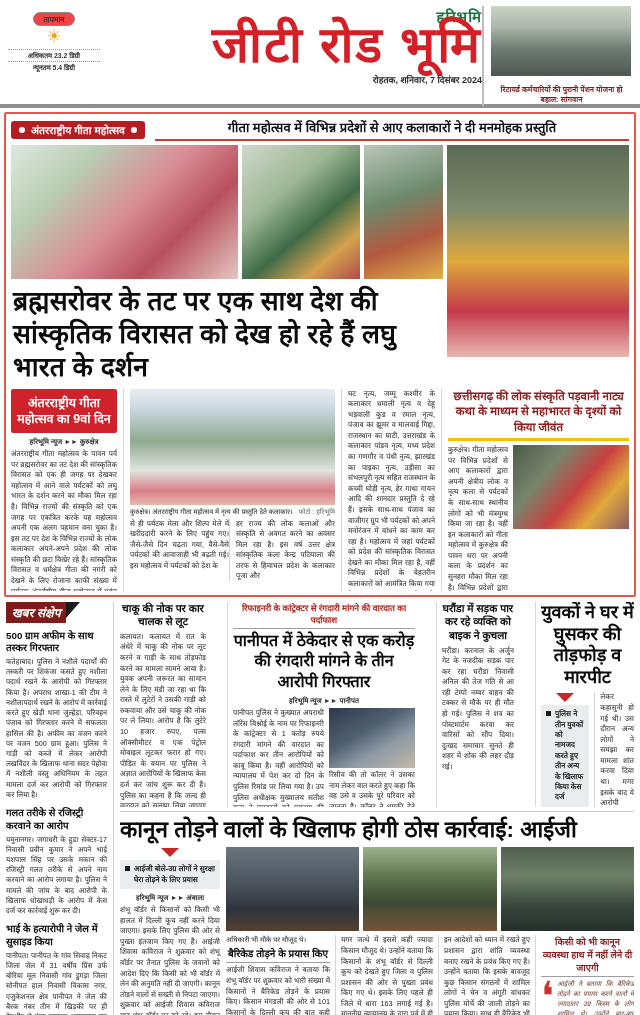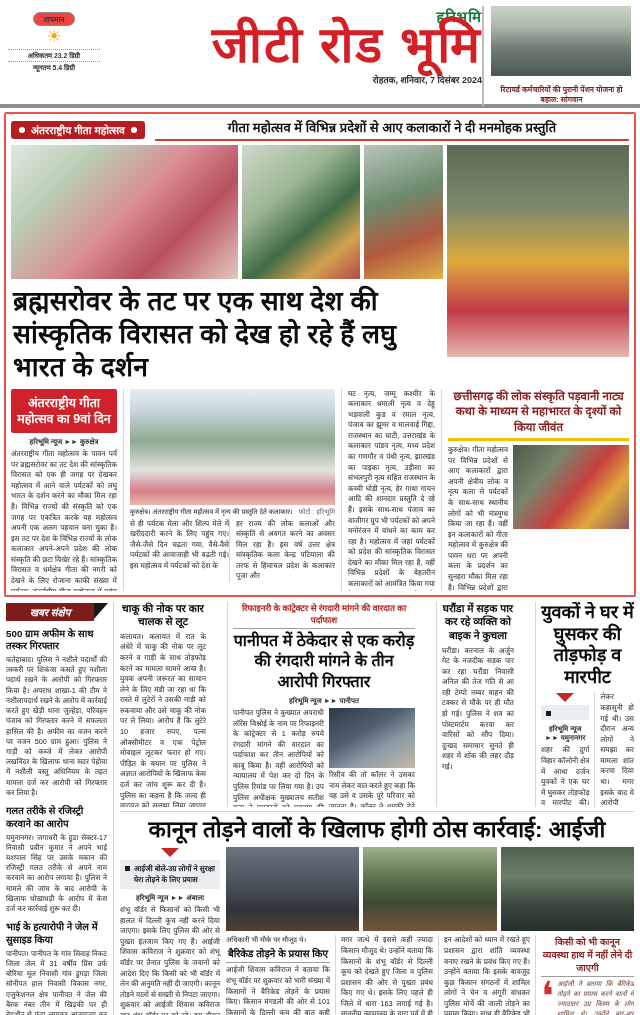--- a/index.html
+++ b/index.html
@@ -54,21 +54,21 @@
   .two .bt { flex:1; }
   .two .bt + .bt { border-left:1px solid #d6d6d6; padding-left:6px; }
   .subhead2 { color:#8a1f1f; font-size:11.5px; font-weight:800; text-align:center; line-height:1.35; border-bottom:3px solid #f2c200; padding-bottom:3px; margin-bottom:4px; }
   .subrow { display:flex; gap:5px; margin-bottom:3px; }
   .subrow .bt { flex:1; }
   .subph { width:116px; height:84px; background:linear-gradient(130deg,#4c5a49 0%,#77856d 30%,#c8403f 55%,#e0a93c 75%,#8d5a63 100%); }
 
   
   .lower { display:flex; gap:6px; margin:5px 6px 0 6px; height:452px; overflow:hidden; }
   .briefs { width:108px; border-right:1px solid #cfcfcf; padding-right:6px; overflow:hidden; }
-  .brieftag { background:#7e1c1c; color:#fff; font-weight:bold; font-style:italic; font-size:10px; padding:2px 24px; display:inline-block; position:relative; }
+  .brieftag { background:#7e1c1c; color:#fff; font-weight:bold; font-style:italic; font-size:12px; padding:2px 6px; display:inline-block; position:relative; }
   .brieftag::after { content:""; position:absolute; right:-14px; top:0; border-top:16px solid #1a1a1a; border-right:14px solid transparent; }
   .brief h4 { font-size:9.8px; font-weight:800; color:#0d0d0d; line-height:1.3; margin:7px 0 2px 0; }
   .brief p { font-size:7.2px; line-height:1.42; text-align:justify; color:#222; }
   .mainarea { flex:1; display:flex; flex-direction:column; overflow:hidden; }
 
   .midband { display:flex; gap:21px; height:250px; overflow:hidden; }
   .mc { overflow:hidden; }
   .mc + .mc { border-left:1px solid #d6d6d6; padding-left:5px; }
   .mc-loot { width:86px; }
   .mc-rang { width:188px; }
@@ -84,21 +84,21 @@
   .yuv-head { font-size:18px; font-weight:800; text-align:center; line-height:1.22; margin-bottom:3px; color:#0c0c0c; }
   .yuvrow { display:flex; gap:5px; }
   .yuv-left { width:52%; }
   .yuv-right { flex:1; border-left:1px solid #d6d6d6; padding-left:5px; }
   .marker { width:0; height:0; border-left:9px solid transparent; border-right:9px solid transparent; border-top:9px solid #c62828; margin:1px auto 3px auto; }
   .hlbox { background:#e9edf0; padding:4px 5px; display:flex; gap:4px; font-size:7.4px; font-weight:bold; line-height:1.4; color:#222; }
   .sq { width:5px; height:5px; background:#1a1a1a; margin-top:2px; flex:none; }
 
   .botband { margin-top:4px; border-top:1px solid #cfcfcf; padding-top:3px; overflow:hidden; }
   .kicker2 { color:#c62828; font-weight:800; font-size:9.6px; text-align:center; }
-  .bot-head { font-size:22.5px; font-weight:800; text-align:center; line-height:1.18; margin:2px 0 4px 0; color:#0b0b0b; }
+  .bot-head { font-size:22.5px; font-weight:800; text-align:left; line-height:1.18; margin:2px 0 4px 0; color:#0b0b0b; }
   .botrow { display:flex; gap:6px; }
   .bcolA { width:100px; flex:none; }
   .bright { flex:1; overflow:hidden; }
   .photorow { display:flex; gap:4px; height:84px; }
   .cph { flex:1; }
   .cph1 { background:linear-gradient(180deg,#6a757f 0%,#49525b 45%,#2f343b 75%,#55402f 100%); }
   .cph2 { background:linear-gradient(180deg,#9db18e 0%,#60764f 35%,#3c4a33 65%,#75543a 100%); }
   .cph3 { background:linear-gradient(180deg,#51614f 0%,#6d7f67 35%,#3a463c 70%,#24302a 100%); }
   .textrow { display:flex; gap:5px; margin-top:4px; }
   .tc { overflow:hidden; }
@@ -231,20 +231,21 @@
           <div class="colhead">घरौंडा में सड़क पार कर रहे व्यक्ति को बाइक ने कुचला</div>
           <p class="bt">घरौंडा। करनाल के अर्जुन गेट के नजदीक सड़क पार कर रहा घरौंडा निवासी अनिल की तेज गति से आ रही टेम्पो नम्बर वाहन की टक्कर से मौके पर ही मौत हो गई। पुलिस ने शव का पोस्टमार्टम करवा कर वारिसों को सौंप दिया। दुःखद समाचार सुनते ही शहर में शोक की लहर दौड़ गई।</p>
         </div>
         <div class="mc mc-yuv">
           <h2 class="yuv-head">युवकों ने घर में घुसकर की तोड़फोड़ व मारपीट</h2>
           <div class="yuvrow">
             <div class="yuv-left">
               <div class="marker"></div>
               <div class="hlbox">
                 <span class="sq"></span>
+                <span>पुलिस ने तीन युवकों को नामजद करते हुए तीन अन्य के खिलाफ किया केस दर्ज</span>
               </div>
               <div class="byline">हरिभूमि न्यूज ►► यमुनानगर</div>
               <p class="bt">शहर की दुर्गा विहार कॉलोनी क्षेत्र में आधा दर्जन युवकों ने एक घर में घुसकर तोड़फोड़ व मारपीट की। पीड़ित हरीश ने बताया कि कुछ दिन पहले आरोपियों के साथ किसी बात को</p>
             </div>
             <p class="bt yuv-right">लेकर कहासुनी हो गई थी। उस दौरान अन्य लोगों ने समझा कर मामला शांत करवा दिया था। मगर इसके बाद ये आरोपी उससे रंजिश रखने लगे। हरीश ने बताया कि रात को करीब 10 बजे आरोपी नीशू प्रजापति, विक्की प्रजापति ने अपने साथी मन्नी व तीन अन्य के साथ मिलकर उसके घर में घुसकर तोड़फोड़ की। आरोपियों ने उनके...</p>
           </div>
         </div>
       </div>
 
       <div class="botband">

